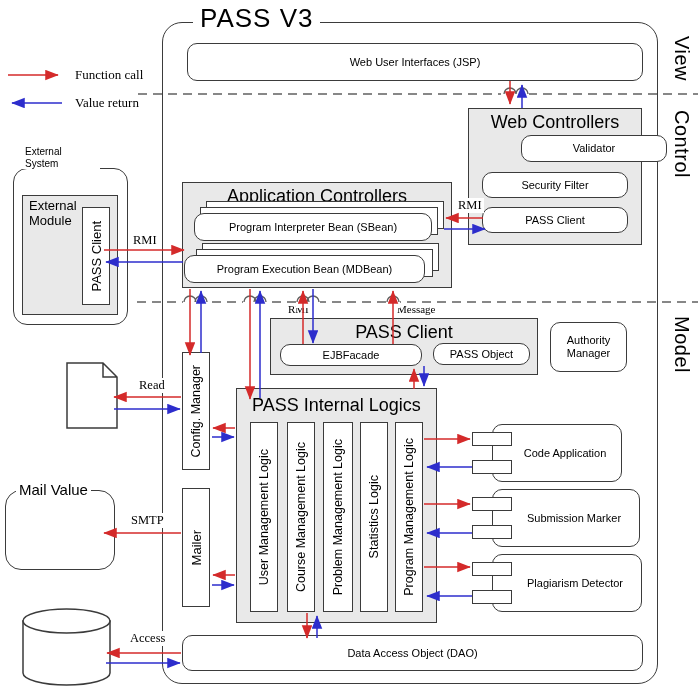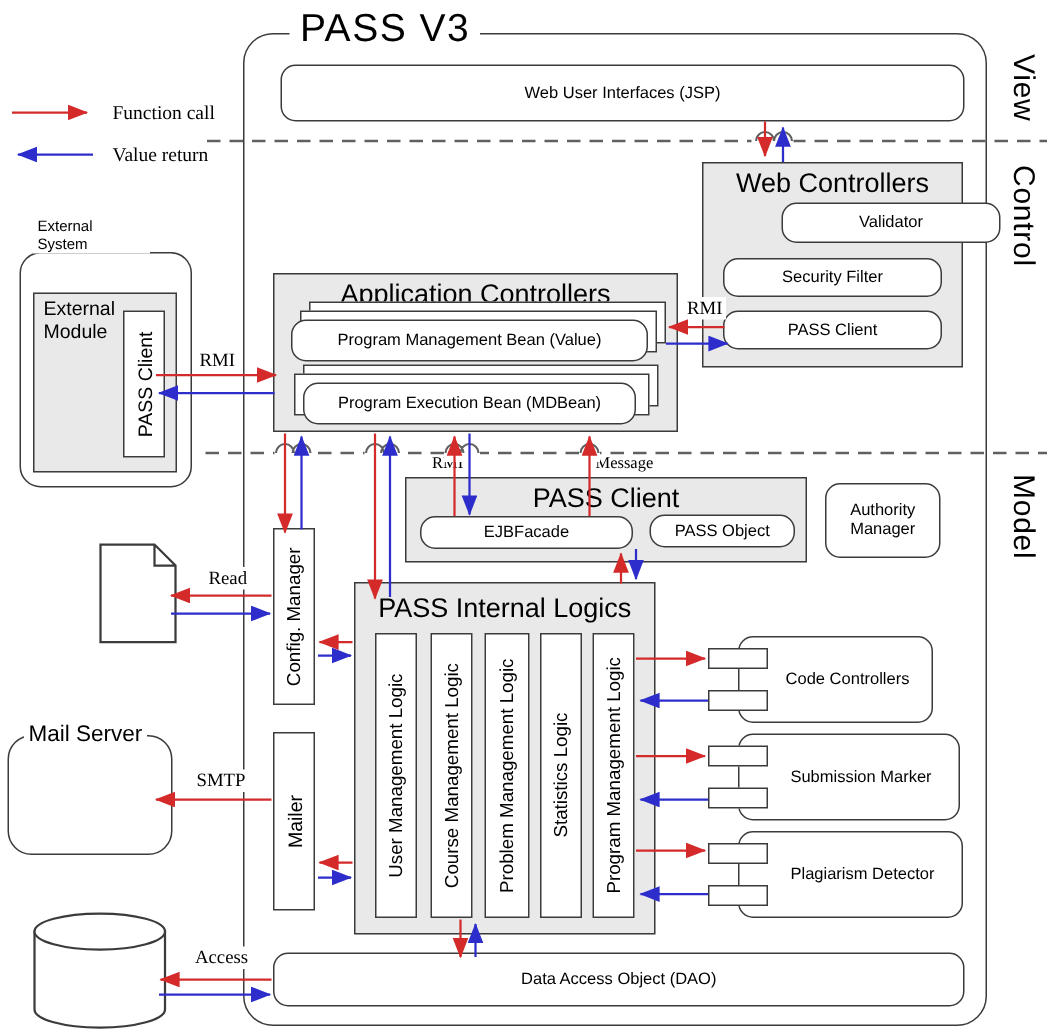--- a/index.html
+++ b/index.html
@@ -53,26 +53,26 @@
     </div>
   </div>
 
   <div class="box gray" style="left:182px;top:182px;width:270px;height:106px;">
     <div class="titlebar">Application Controllers</div>
   </div>
 
   <div class="box" style="left:206px;top:201px;width:238px;height:28px;"></div>
   <div class="box" style="left:200px;top:207px;width:238px;height:28px;"></div>
   <div class="box flexc lbl" style="left:194px;top:213px;width:238px;height:28px;">
-    <span>Program Management Bean (Value)</span>
+    <span>Program Interpreter Bean (SBean)</span>
   </div>
 
   <div class="box" style="left:202px;top:243px;width:237px;height:28px;"></div>
   <div class="box" style="left:196px;top:249px;width:237px;height:28px;"></div>
-  <div class="box flexc lbl" style="left:202px;top:255px;width:222px;height:28px;">
+  <div class="box flexc lbl" style="left:184px;top:255px;width:241px;height:28px;">
     <span>Program Execution Bean (MDBean)</span>
   </div>
 
   <div class="box round" style="left:13px;top:168px;width:115px;height:157px;border-radius:14px;background:transparent;"></div>
   <div class="overlay-label" style="left:22px;top:146px;width:72px;font-size:10px;">External System</div>
   <div class="box gray" style="left:22px;top:195px;width:96px;height:120px;"></div>
   <div class="overlay-label" style="left:26px;top:199px;width:56px;font-size:13px;background:transparent;">External Module</div>
   <div class="box vwrap" style="left:82px;top:207px;width:28px;height:98px;">
     <span class="vtext" style="font-size:13px;">PASS Client</span>
   </div>
@@ -111,21 +111,21 @@
   </div>
 
   <div class="box vwrap" style="left:182px;top:352px;width:28px;height:118px;">
     <span class="vtext">Config. Manager</span>
   </div>
   <div class="box vwrap" style="left:182px;top:488px;width:28px;height:119px;">
     <span class="vtext" style="font-size:13px;">Mailer</span>
   </div>
 
   <div class="box flexc lbl" style="left:492px;top:424px;width:130px;height:58px;padding-left:16px;">
-    <span>Code Controllers</span>
+    <span>Code Application</span>
   </div>
   <div class="box" style="left:472px;top:432px;width:40px;height:14px;"></div>
   <div class="box" style="left:472px;top:460px;width:40px;height:14px;"></div>
 
   <div class="box flexc lbl" style="left:492px;top:489px;width:148px;height:58px;padding-left:16px;">
     <span>Submission Marker</span>
   </div>
   <div class="box" style="left:472px;top:497px;width:40px;height:14px;"></div>
   <div class="box" style="left:472px;top:525px;width:40px;height:14px;"></div>
 
@@ -133,21 +133,21 @@
     <span>Plagiarism Detector</span>
   </div>
   <div class="box" style="left:472px;top:562px;width:40px;height:14px;"></div>
   <div class="box" style="left:472px;top:590px;width:40px;height:14px;"></div>
 
   <div class="box flexc lbl" style="left:182px;top:635px;width:461px;height:36px;text-align:right;">
     <span>Data Access Object (DAO)</span>
   </div>
 
   <div class="box round" style="left:5px;top:490px;width:110px;height:80px;border-radius:16px;background:transparent;"></div>
-  <div class="overlay-label" style="left:16px;top:481px;font-size:15px;">Mail Server</div>
+  <div class="overlay-label" style="left:16px;top:481px;font-size:15px;">Mail Value</div>
 
   <div class="overlay-label" style="left:67px;top:390px;width:50px;text-align:center;font-size:13px;background:transparent;">Config files</div>
   <div class="overlay-label" style="left:23px;top:637px;width:87px;text-align:center;font-size:13px;background:transparent;">PASS Database</div>
 
   <div class="conn-label" style="left:456px;top:198px;">RMI</div>
   <div class="conn-label" style="left:131px;top:233px;">RMI</div>
   <div class="conn-label small" style="left:286px;top:303px;background:transparent;">RMI</div>
   <div class="conn-label small" style="left:395px;top:303px;background:transparent;">Message</div>
   <div class="conn-label" style="left:137px;top:378px;">Read</div>
   <div class="conn-label" style="left:129px;top:513px;">SMTP</div>

